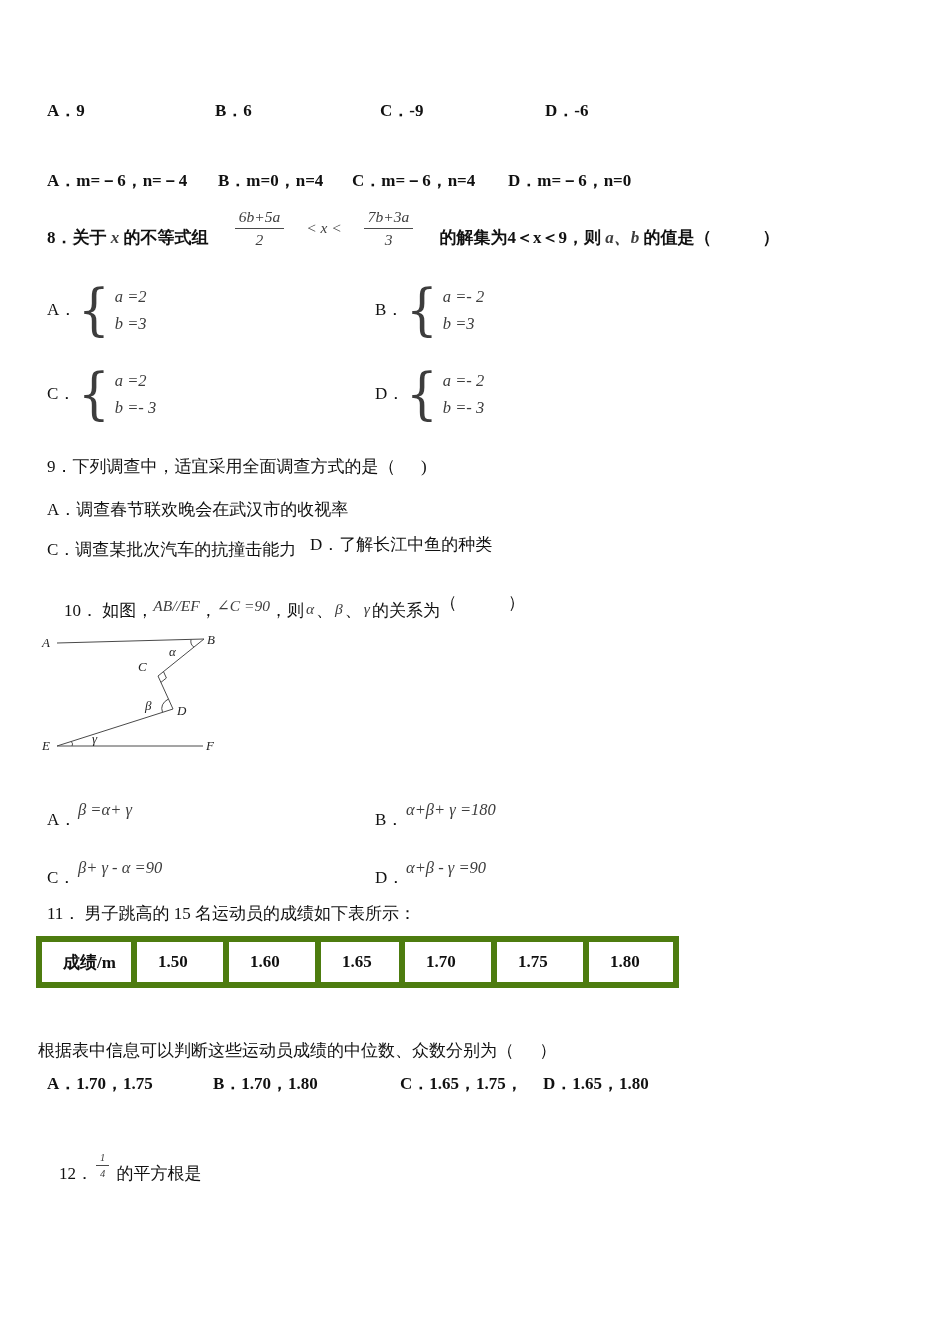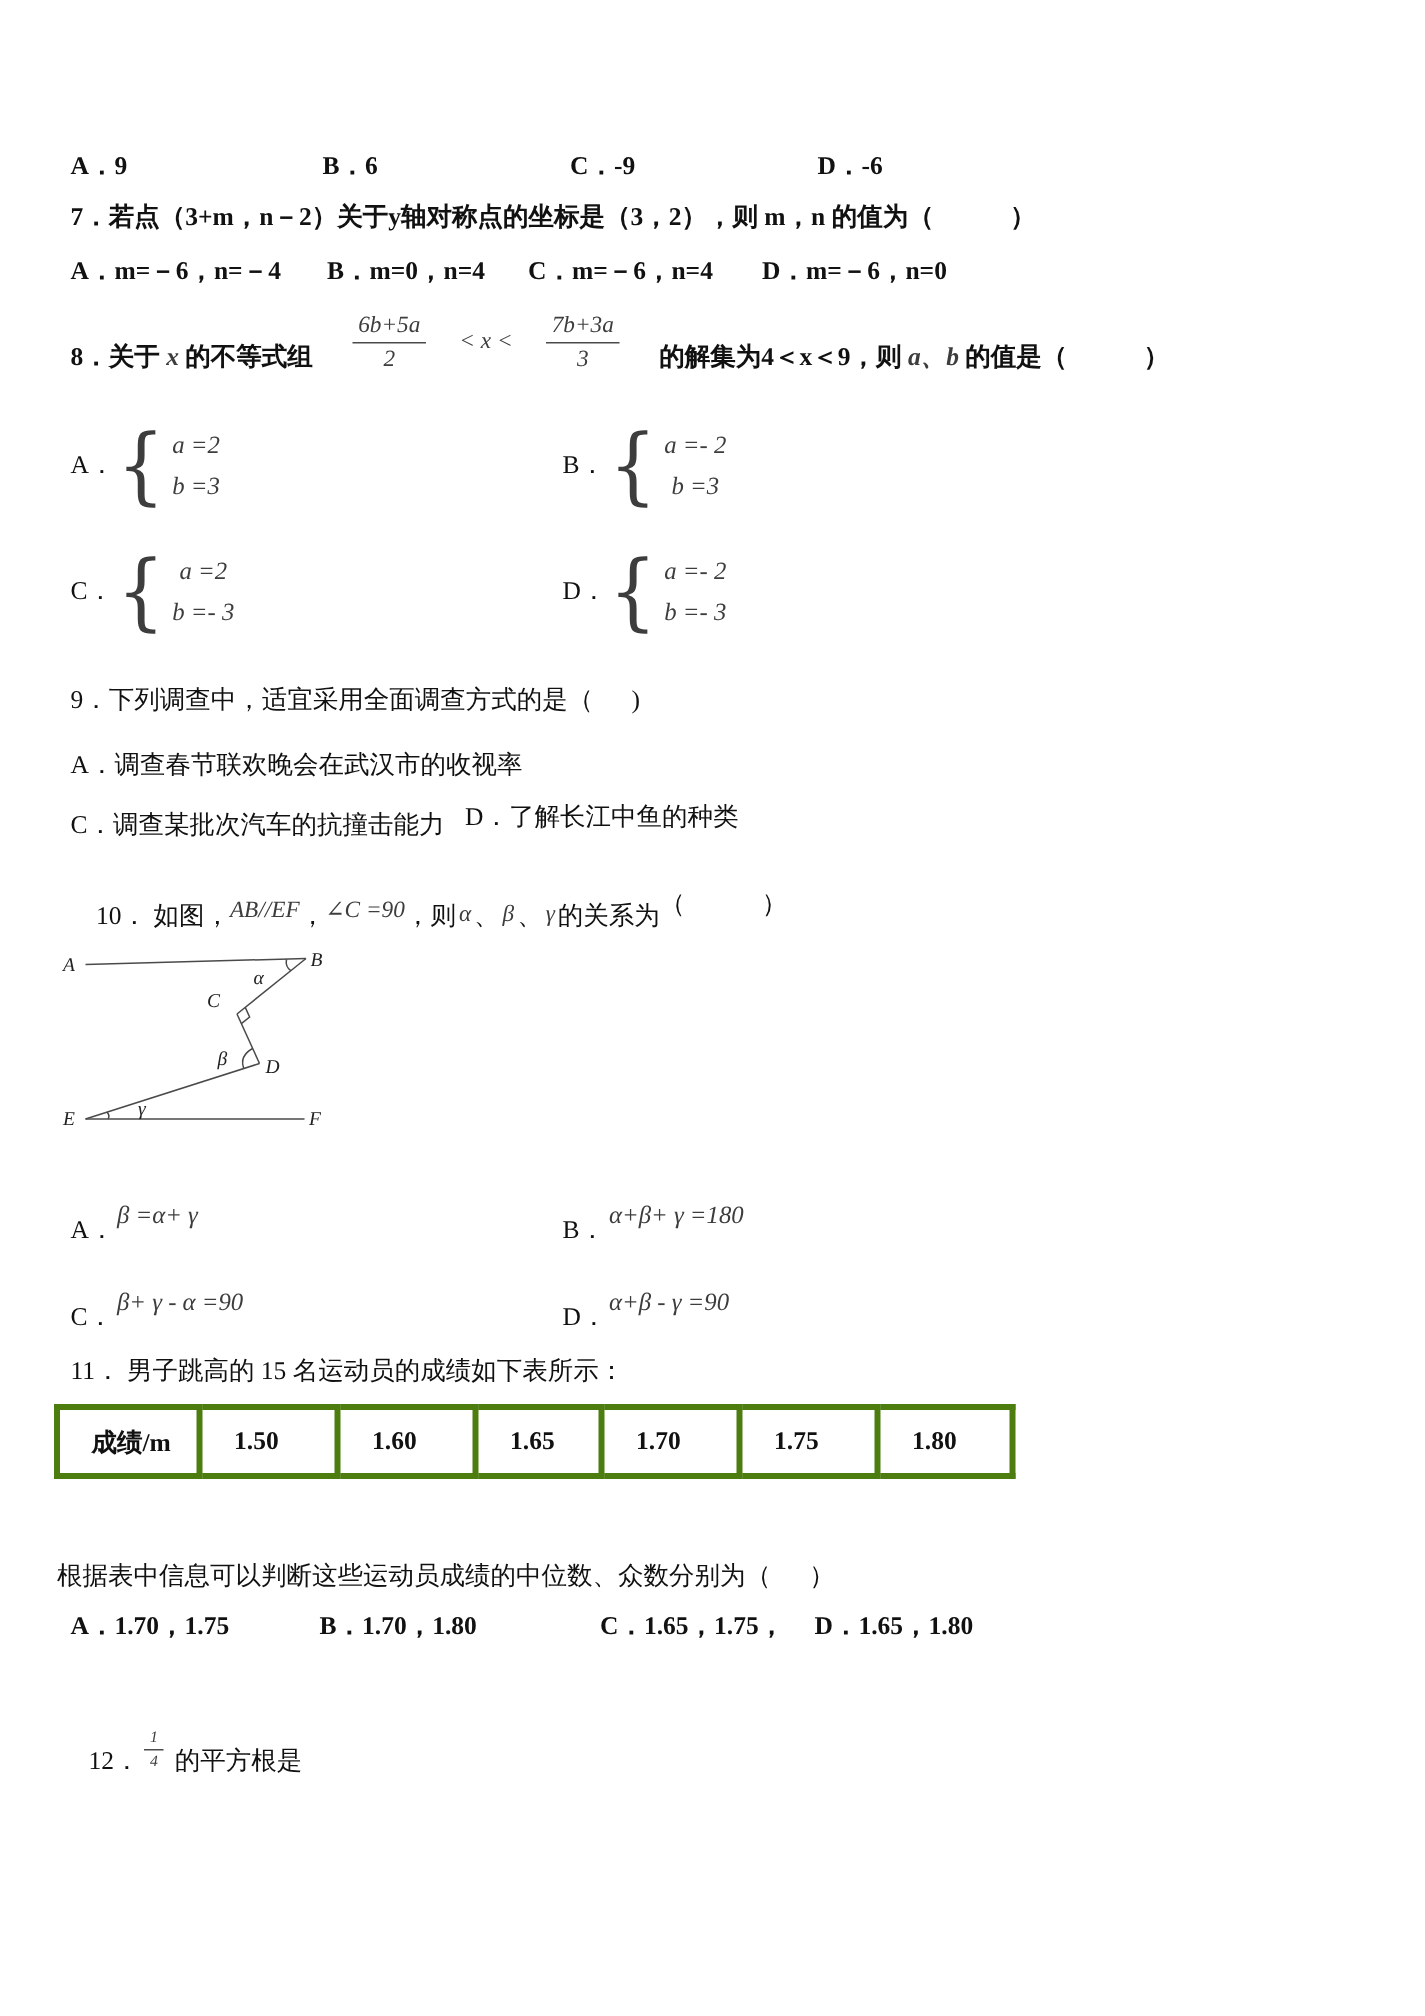--- a/index.html
+++ b/index.html
@@ -27,47 +27,46 @@
   .stem8 { display:flex; align-items:center; height:52px; }
   .stem8 .txt { align-self:flex-end; padding-bottom:4px; white-space:pre; }
   .stem8 .frac { margin:0 22px; }
 
   
   .sysopt { display:flex; align-items:center; }
   .sysopt .lbl { width:31px; white-space:pre; }
   .brace { display:inline-block; font-family:"DejaVu Serif",serif; font-size:50px; line-height:54px;
            color:#3d3d3d; transform:scaleY(1.12); margin-right:5px; }
   .syslines { display:flex; flex-direction:column; }
-  .syslines span { display:block; font-size:16.5px; line-height:27px; font-style:italic; color:#3d3d3d; white-space:pre;text-align:center; }
+  .syslines span { display:block; font-size:16.5px; line-height:27px; font-style:italic; color:#3d3d3d; white-space:pre; }
 
   
   .fopt { display:flex; align-items:flex-start; }
   .fopt .lbl { width:31px; margin-top:9px; white-space:pre; }
   .fopt .formula { font-size:16.5px; font-style:italic; color:#3d3d3d; white-space:pre; }
 
   
   table.score { border-collapse:collapse; background:#fff; }
-  table.score td { border:4px solid #4d7c0f; height:46px; vertical-align:middle;
+  table.score td { border:6px solid #4d7c0f; height:46px; vertical-align:middle;
                    padding-left:21px; font-size:17px; font-weight:700; white-space:pre; }
 
   
   .diagram line, .diagram path { stroke:#4a4a4a; stroke-width:1; fill:none; }
   .diagram text { font-family:"Liberation Serif",serif; font-style:italic; font-size:13px; fill:#222; }
 </style>
 </head>
 <body>
 
 <div class="page">
 
   <span class="abs cn b" style="left:47px;top:100px">A．9</span>
   <span class="abs cn b" style="left:215px;top:100px">B．6</span>
   <span class="abs cn b" style="left:380px;top:100px">C．-9</span>
   <span class="abs cn b" style="left:545px;top:100px">D．-6</span>
 
-  <div class="abs cn b" style="left:47px;top:134px">7．若点（3+m，n－2）关于y轴对称点的坐标是（3，2），则 m，n 的值为（　　　）</div>
   <span class="abs cn b" style="left:47px;top:170px">A．m=－6，n=－4</span>
   <span class="abs cn b" style="left:218px;top:170px">B．m=0，n=4</span>
   <span class="abs cn b" style="left:352px;top:170px">C．m=－6，n=4</span>
   <span class="abs cn b" style="left:508px;top:170px">D．m=－6，n=0</span>
 
   <div class="abs stem8" style="left:47px;top:202px">
     <span class="cn b txt">8．关于 </span>
     <span class="cn b txt it">x</span>
     <span class="cn b txt"> 的不等式组 </span>
     <span class="frac">

